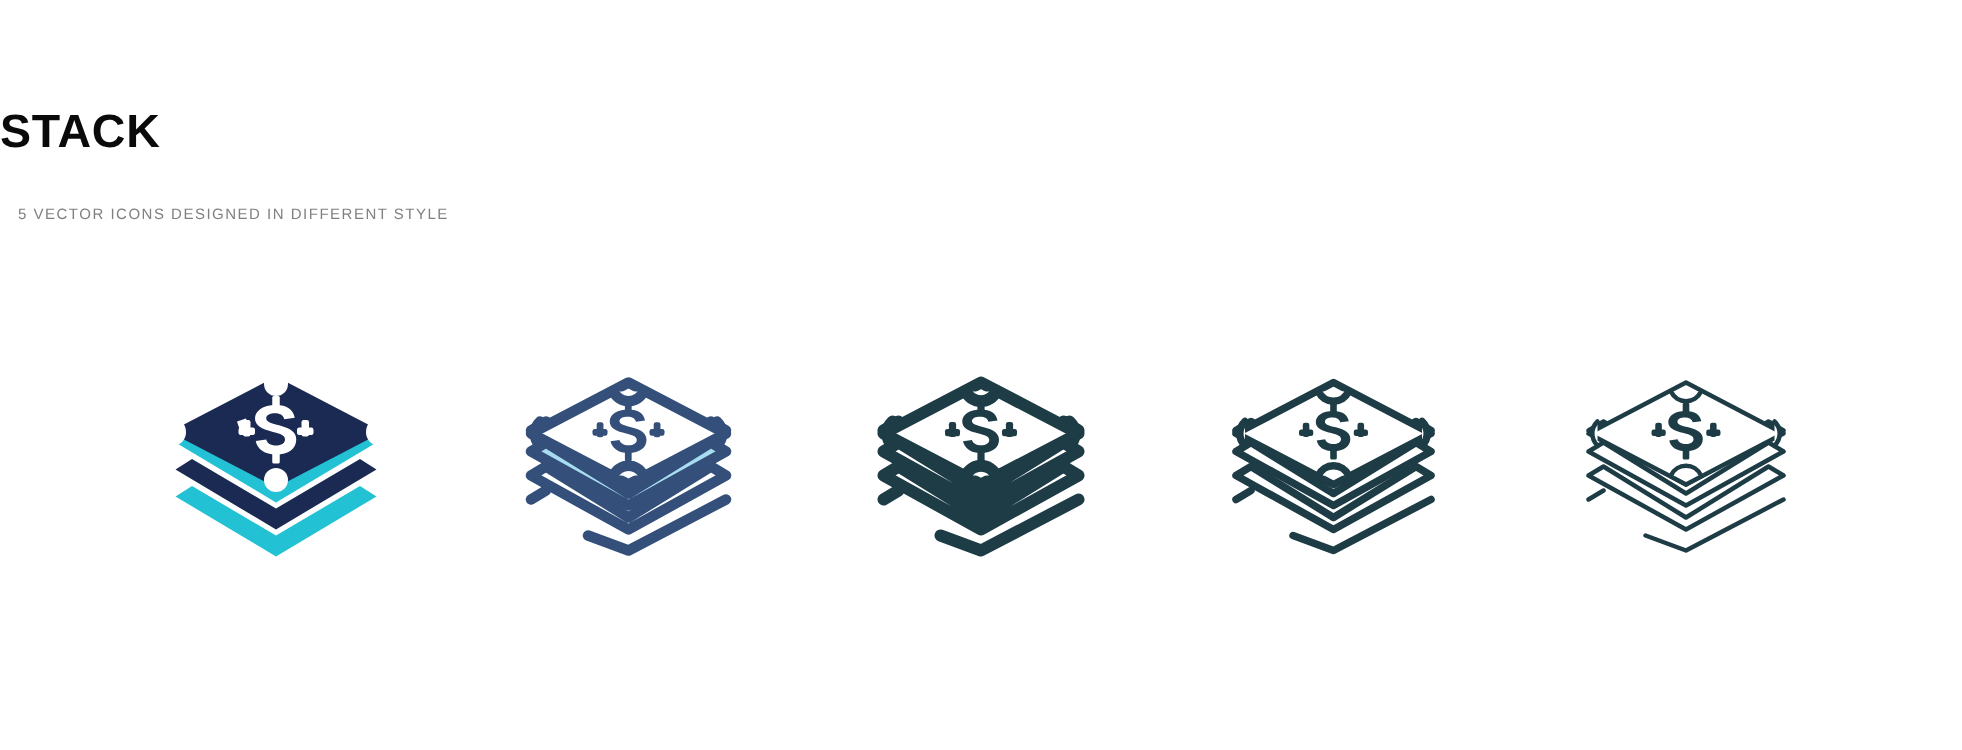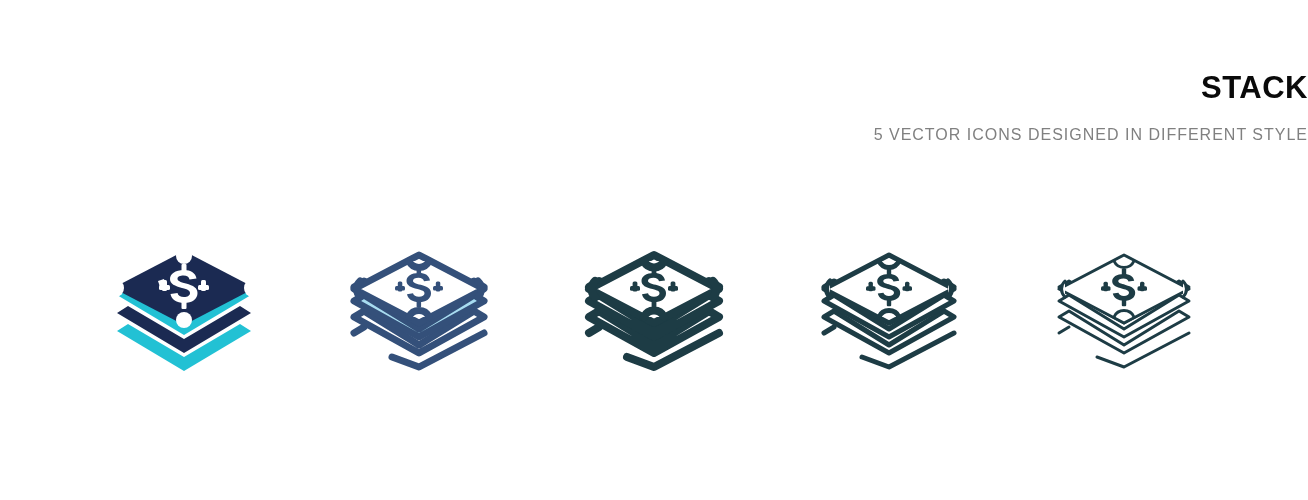--- a/index.html
+++ b/index.html
@@ -17,36 +17,36 @@
     position: relative;
     width: 1308px;
     height: 500px;
     background: #ffffff;
   }
   .header {
     position: absolute;
     top: 0;
     left: 0;
     width: 1308px;
-    text-align: right;
+    text-align: left;
   }
   .title {
     margin: 0;
     padding-top: 72px;
     font-size: 31px;
     font-weight: bold;
     letter-spacing: 0.5px;
     color: #0a0a0a;
     line-height: 1.0;
     font-family: "Liberation Sans", sans-serif;
   }
   .subtitle {
-    margin: 0;
+    margin: 12px;
     padding-top: 24px;
-    font-size: 16px;
+    font-size: 10px;
     font-weight: normal;
     letter-spacing: 1.0px;
     color: #808080;
     line-height: 1.0;
     font-family: "Liberation Sans", sans-serif;
   }
   .icon-row {
     position: absolute;
     top: 236px;
     left: 0;

